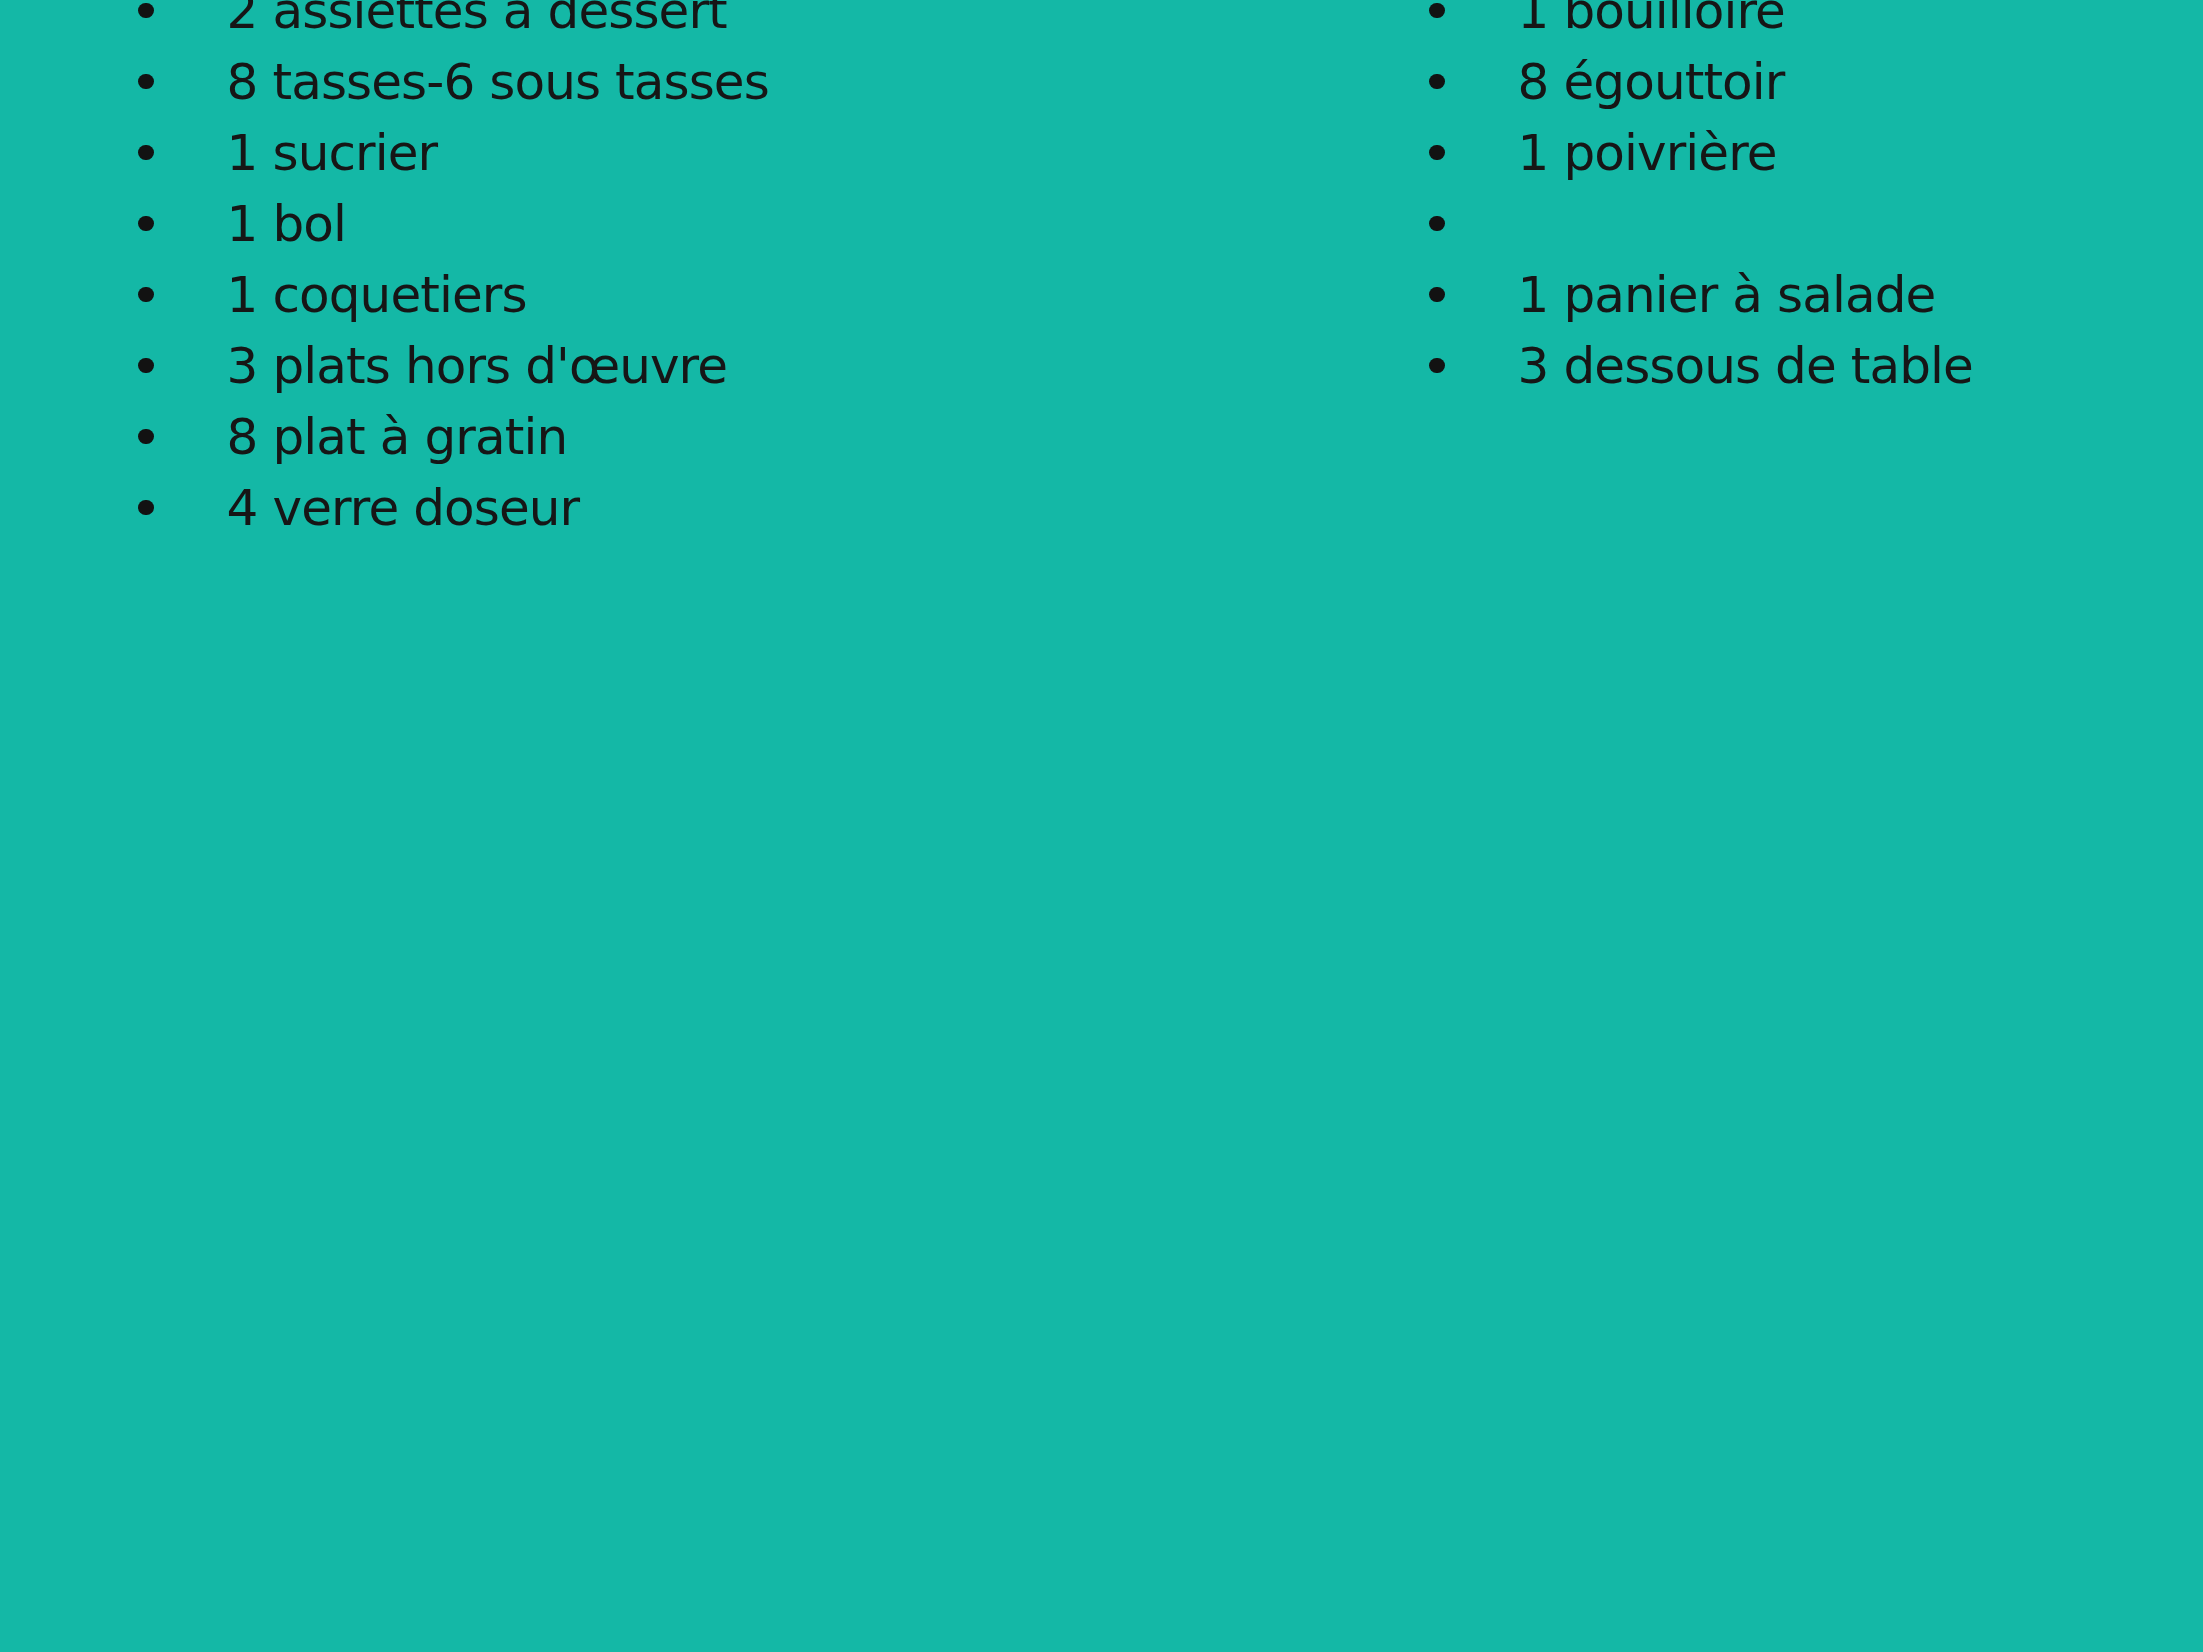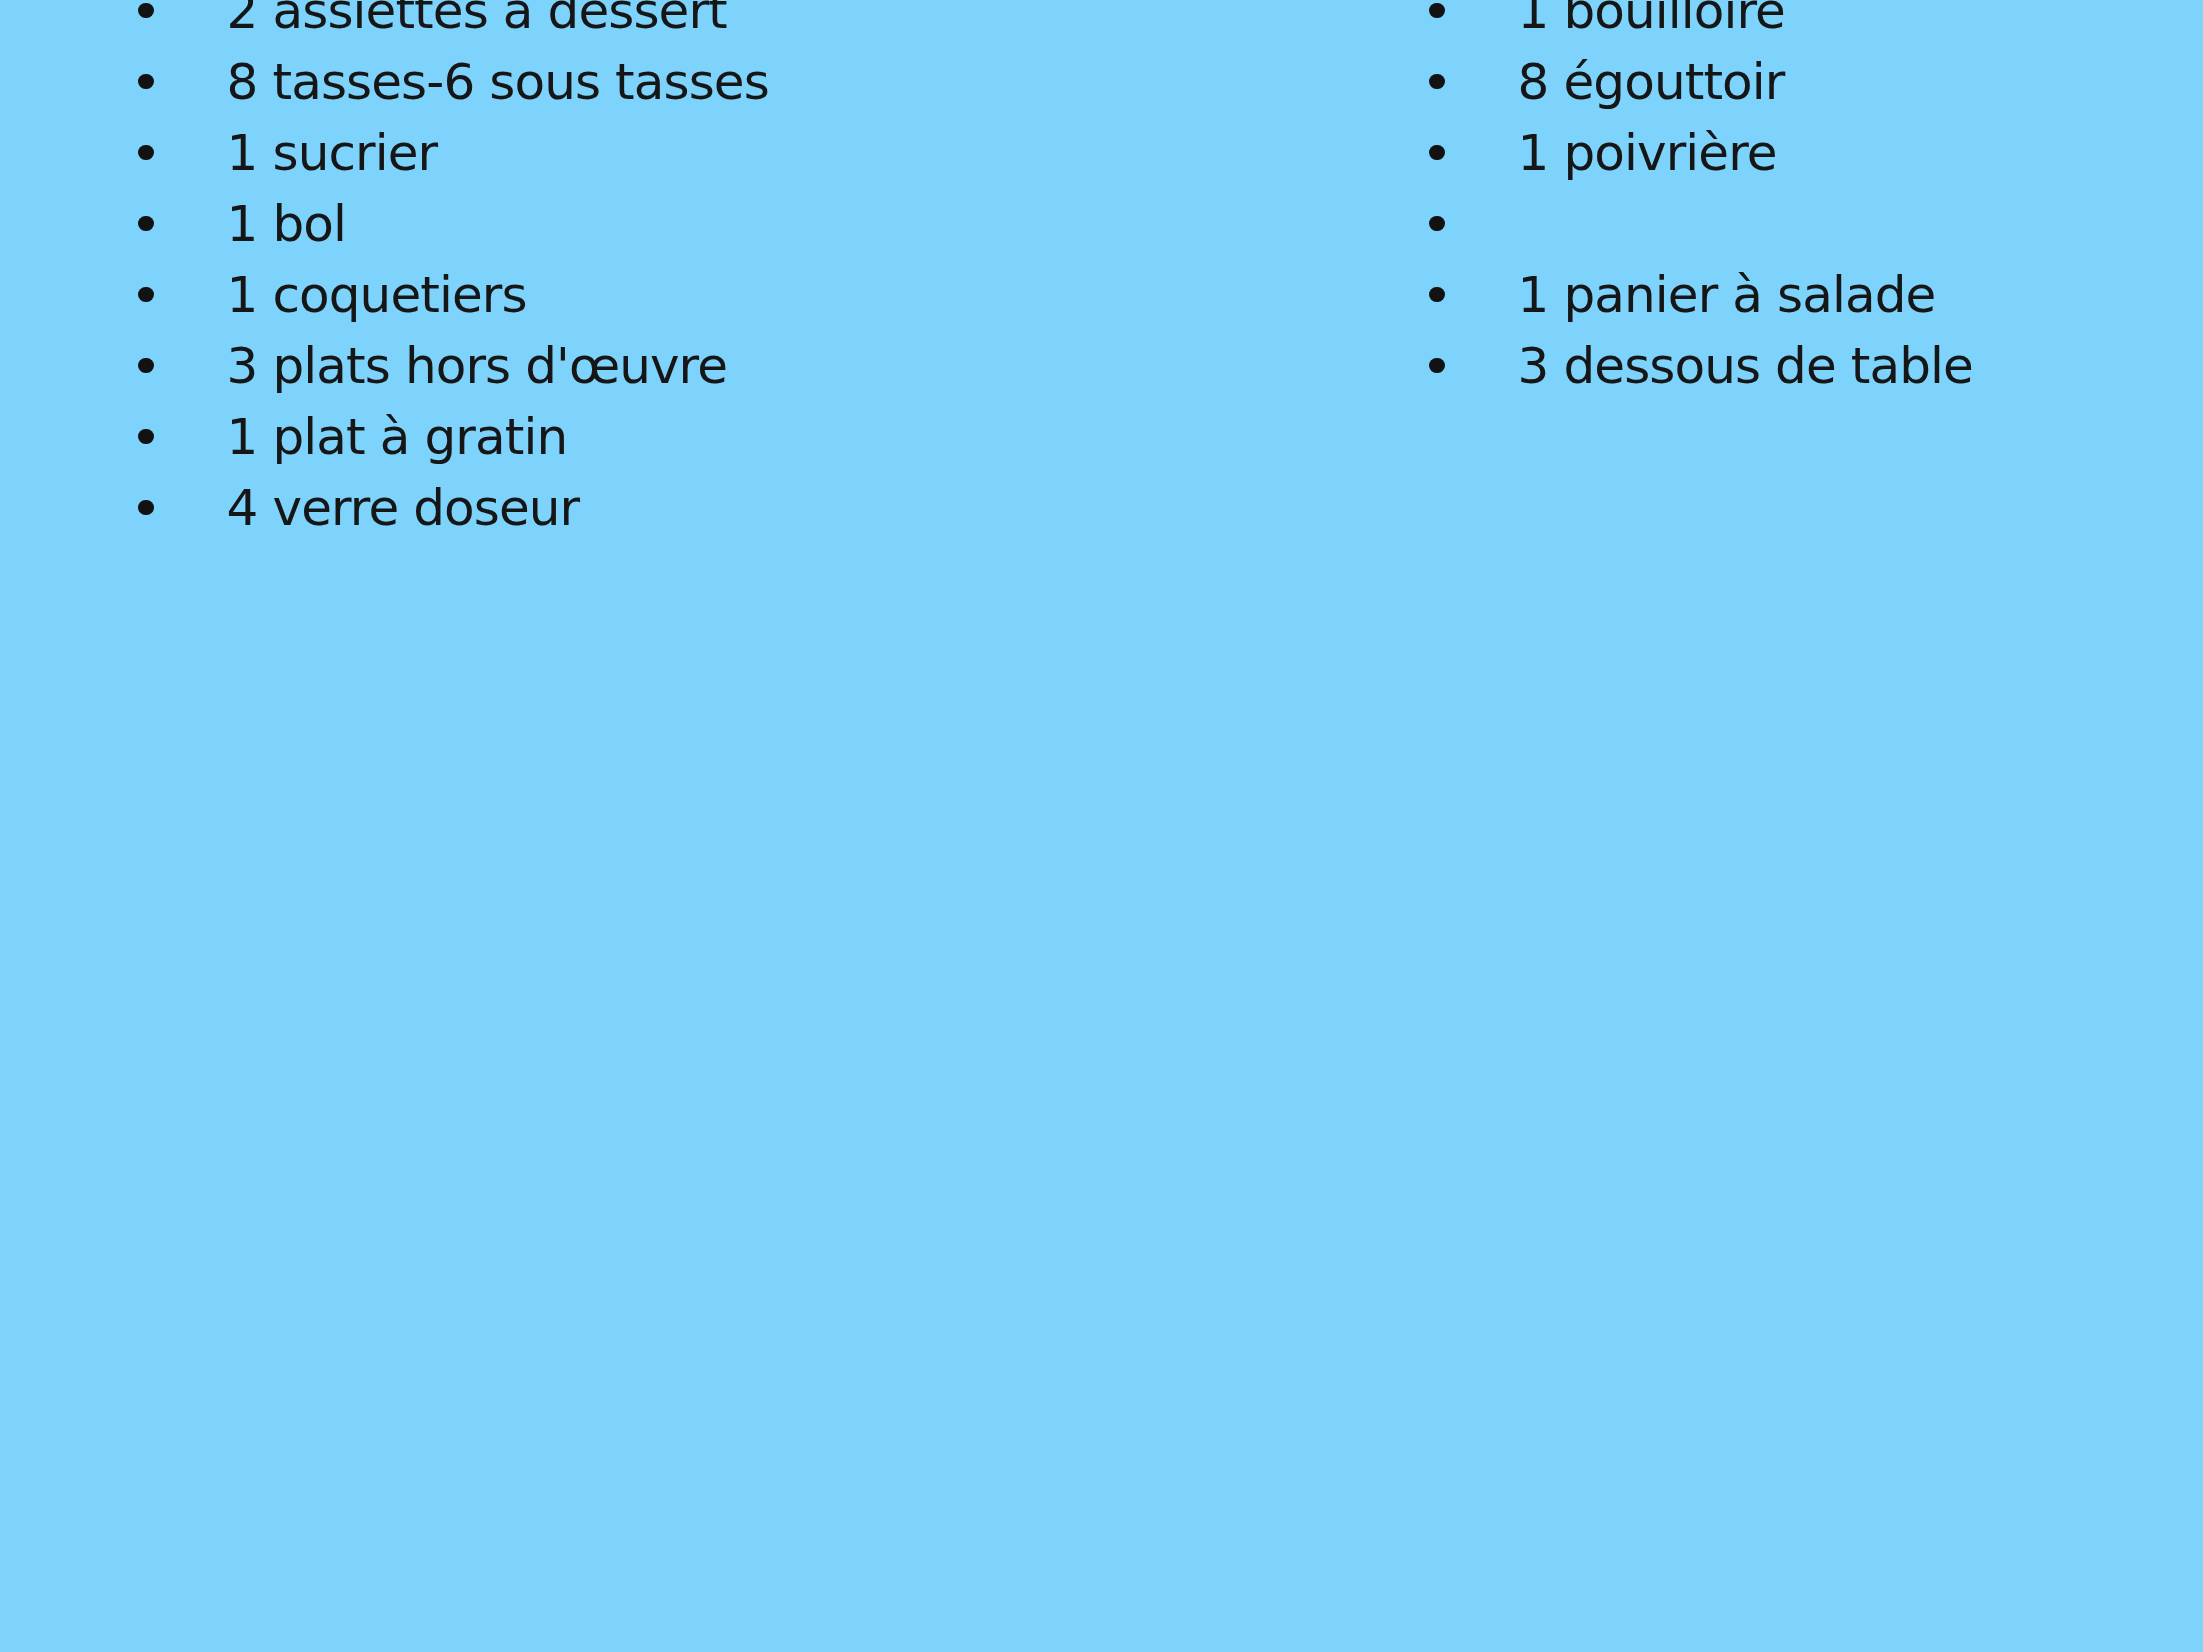--- a/index.html
+++ b/index.html
@@ -10,21 +10,21 @@
     width: 2204px;
     height: 1653px;
     background: #ffffff;
     overflow: hidden;
     position: relative;
     font-family: "DejaVu Sans", sans-serif;
   }
   .doc-page {
     position: absolute;
     inset: 0;
-    background: #7dd3fc;
+    background: #14b8a6;
     text-align: center;
   }
   .list {
     position: absolute;
     list-style: none;
     margin: 0;
     padding: 0;
   }
   #left-list  { left: 138px;  top: -25px; }
   #right-list { left: 1429px; top: -25px; }
@@ -73,21 +73,21 @@
       <li class="item">
         <span class="bullet"></span>
         <span class="item-text">1 coquetiers</span>
       </li>
       <li class="item">
         <span class="bullet"></span>
         <span class="item-text">3 plats hors d'œuvre</span>
       </li>
       <li class="item">
         <span class="bullet"></span>
-        <span class="item-text">1 plat à gratin</span>
+        <span class="item-text">8 plat à gratin</span>
       </li>
       <li class="item">
         <span class="bullet"></span>
         <span class="item-text">4 verre doseur</span>
       </li>
     </ul>
 
   <ul id="right-list" class="list">
       <li class="item">
         <span class="bullet"></span>

